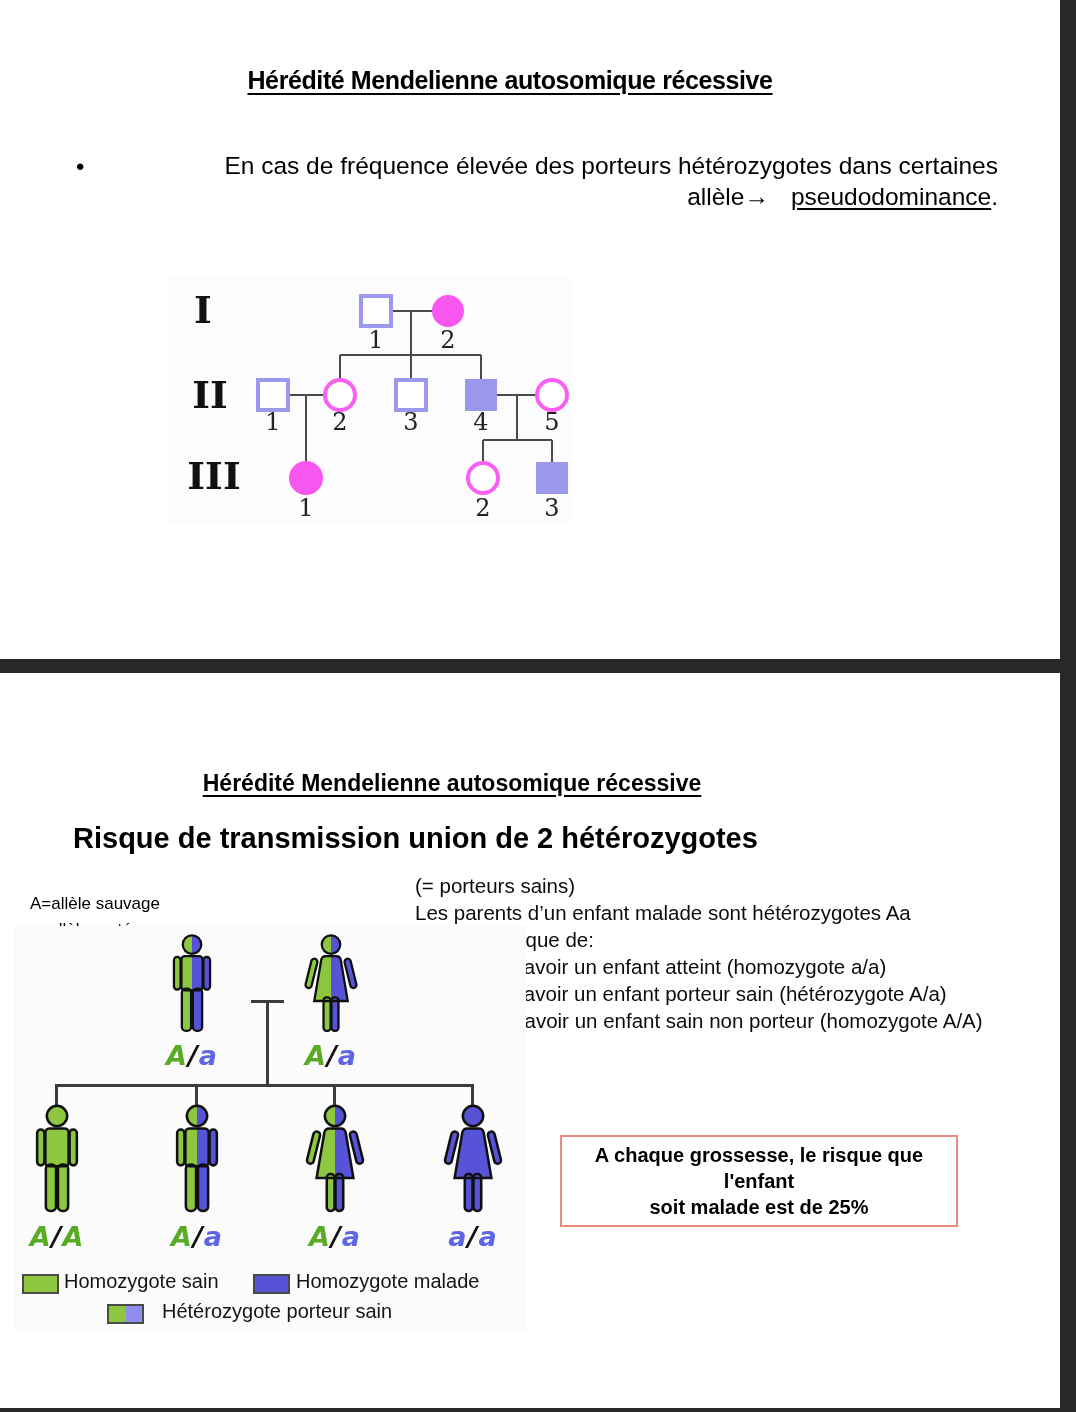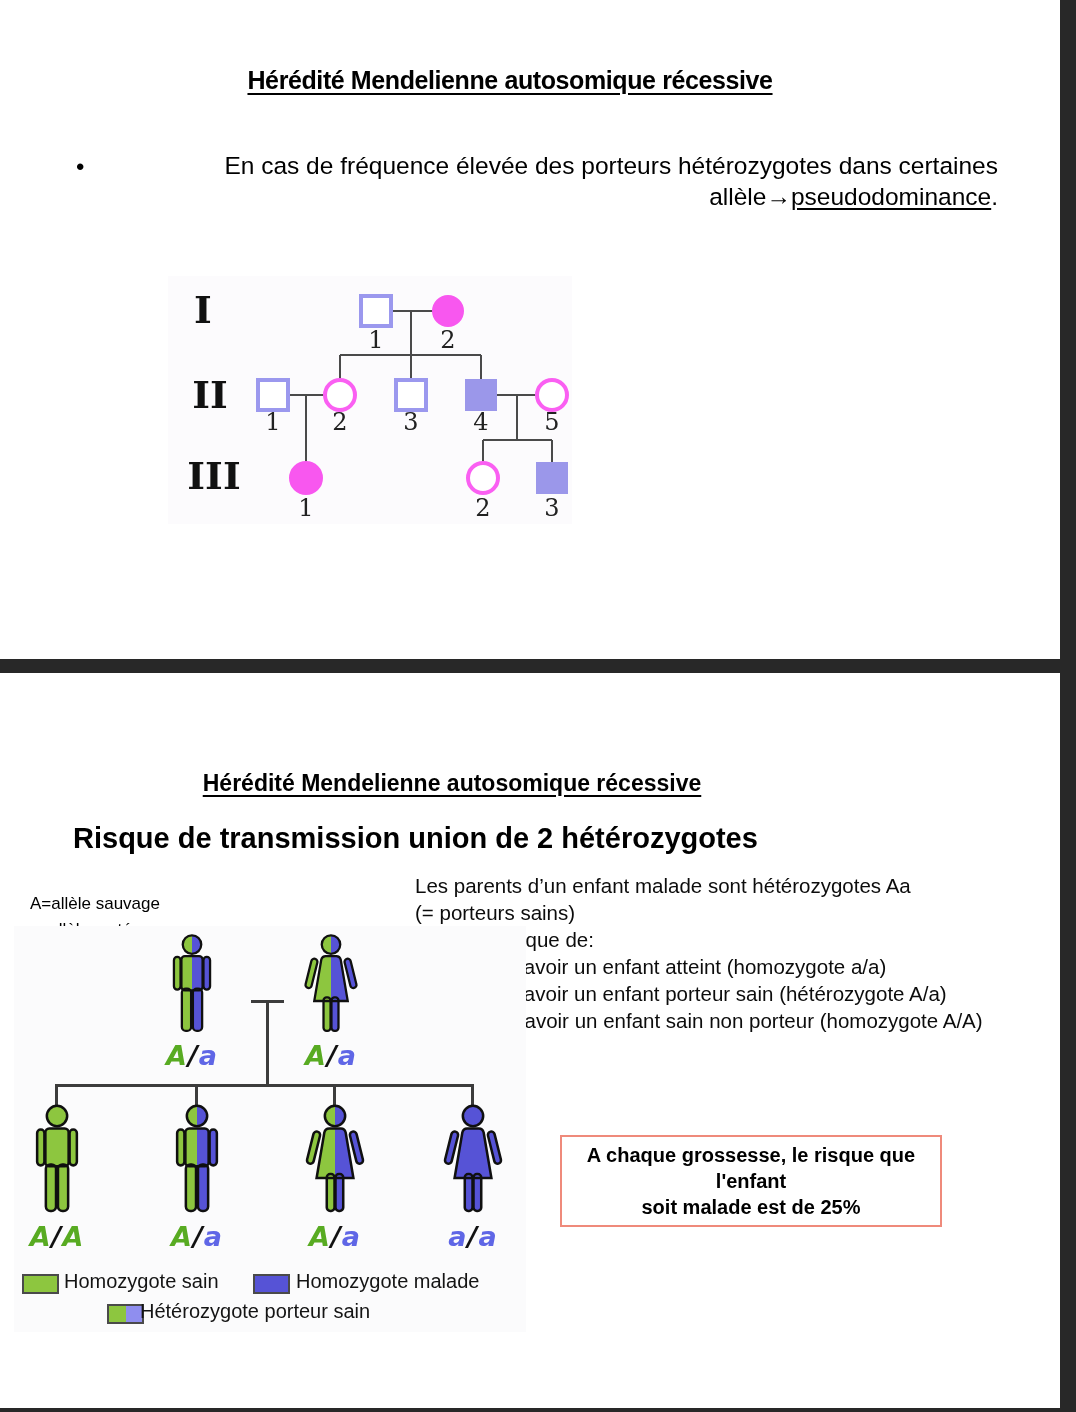--- a/index.html
+++ b/index.html
@@ -5,42 +5,42 @@
   html,body{margin:0;padding:0;background:#fff;}
   #page{position:relative;width:1076px;height:1412px;background:#ffffff;overflow:hidden;
         font-family:"Liberation Sans",sans-serif;color:#000;}
   .abs{position:absolute;}
   .bar{position:absolute;background:#282828;}
   
   .s1-title{left:0;top:66px;width:1020px;text-align:center;font-size:25px;font-weight:bold;
             letter-spacing:-0.4px;text-decoration:underline;text-decoration-thickness:2px;text-underline-offset:4px;}
   .s1-bullet-marker{left:76px;top:153px;font-size:24px;}
   .s1-bullet-text{left:98px;top:150px;width:900px;font-size:24.5px;line-height:31px;text-align:right;}
-  .u-word{text-decoration:underline;text-decoration-thickness:2px;text-underline-offset:3px;}
+  .u-word{text-decoration:underline;text-decoration-thickness:2px;text-underline-offset:3px;margin-left:22px;}
   .example{left:655px;top:400px;width:400px;font-size:15.5px;font-weight:bold;font-style:italic;line-height:22px;}
   .pedigree-bg{left:168px;top:276px;width:404px;height:248px;background:#fcfbfd;}
   
   .divider{left:0;top:659px;width:1076px;height:14px;}
   .rightbar{left:1060px;top:0;width:16px;height:1412px;}
   .bottombar{left:0;top:1408px;width:1076px;height:4px;}
   
   .s2-title{left:0;top:770px;width:904px;text-align:center;font-size:23px;font-weight:bold;
             text-decoration:underline;text-decoration-thickness:2px;text-underline-offset:4px;}
   .s2-subtitle{left:73px;top:822px;font-size:29px;font-weight:bold;}
   .allele-note{left:30px;top:891px;font-size:17px;line-height:26px;}
   .body-text{left:415px;top:872px;width:650px;font-size:20.5px;line-height:27px;color:#0c0c0c;}
   .body-text .indent{padding-left:40px;}
   .fig-bg{left:14px;top:926px;width:512px;height:406px;background:#fbfbfc;}
   .person{position:absolute;}
   .geno{position:absolute;font-size:27px;font-weight:bold;font-style:italic;text-align:center;
         letter-spacing:1px;font-family:"DejaVu Sans","Liberation Sans",sans-serif;}
   .gA{color:#58ab22;} .ga{color:#5f66e6;} .slash{color:#111;}
   .tline{position:absolute;background:#3c3c3c;}
   .risk-box{left:560px;top:1135px;width:362px;border:2px solid #ef8a7b;background:#fff;
-            text-align:center;font-size:20px;font-weight:bold;line-height:26px;padding:5px 8px;}
+            text-align:center;font-size:20px;font-weight:bold;line-height:26px;padding:5px 16px;}
   .legend-label{position:absolute;font-size:20px;color:#141414;}
   .swatch{position:absolute;width:33px;height:16px;border:2px solid #4a4a4a;}
   .sw-green{background:#8dc63f;}
   .sw-blue{background:#5653d6;}
   .sw-half{background:linear-gradient(to right,#8dc63f 0 50%,#8f8eef 50% 100%);}
   
   .fill-green{fill:#8dc63f;} .fill-blue{fill:#5653d6;}
   .outline{fill:none;stroke:#101010;stroke-width:2.6px;}
   
   .ped-line{stroke:#4a4a4a;stroke-width:2;}
@@ -143,22 +143,22 @@
 
   <div class="abs s2-title">Hérédité Mendelienne autosomique récessive</div>
   <div class="abs s2-subtitle">Risque de transmission union de 2 hétérozygotes</div>
 
   <div class="abs allele-note">
     <span>A=allèle sauvage</span><br>
     <span>a=allèle muté</span>
   </div>
 
   <div class="abs body-text">
+    <div>(= porteurs sains)</div>
     <div>Les parents d’un enfant malade sont hétérozygotes Aa</div>
-    <div>(= porteurs sains)</div>
     <div>Ils ont un risque de:</div>
     <div class="indent">-25% d'avoir un enfant atteint (homozygote a/a)</div>
     <div class="indent">-50% d'avoir un enfant porteur sain (hétérozygote A/a)</div>
     <div class="indent">-25% d’avoir un enfant sain non porteur (homozygote A/A)</div>
   </div>
 
   <div class="abs fig-bg"></div>
 
   <svg class="person" style="left:161px;top:934px;" width="62" height="104" viewBox="0 0 64 118">
     <g clip-path="url(#clip-left)">
@@ -237,15 +237,15 @@
   <div class="abs risk-box">
     <span>A chaque grossesse, le risque que l'enfant</span><br>
     <span>soit malade est de 25%</span>
   </div>
 
   <div class="swatch sw-green" style="left:22px;top:1274px;"></div>
   <div class="legend-label" style="left:64px;top:1270px;">Homozygote sain</div>
   <div class="swatch sw-blue" style="left:253px;top:1274px;"></div>
   <div class="legend-label" style="left:296px;top:1270px;">Homozygote malade</div>
   <div class="swatch sw-half" style="left:107px;top:1304px;"></div>
-  <div class="legend-label" style="left:140px;top:1300px;">Hétérozygote porteur sain</div>
+  <div class="legend-label" style="left:162px;top:1300px;">Hétérozygote porteur sain</div>
 
 </div>
 
 </body></html>

